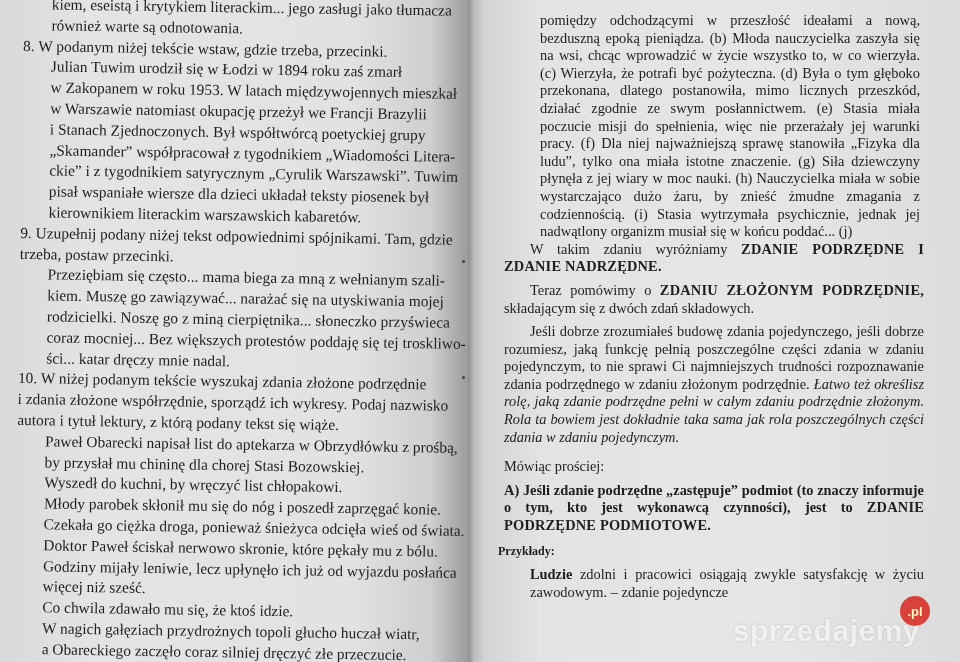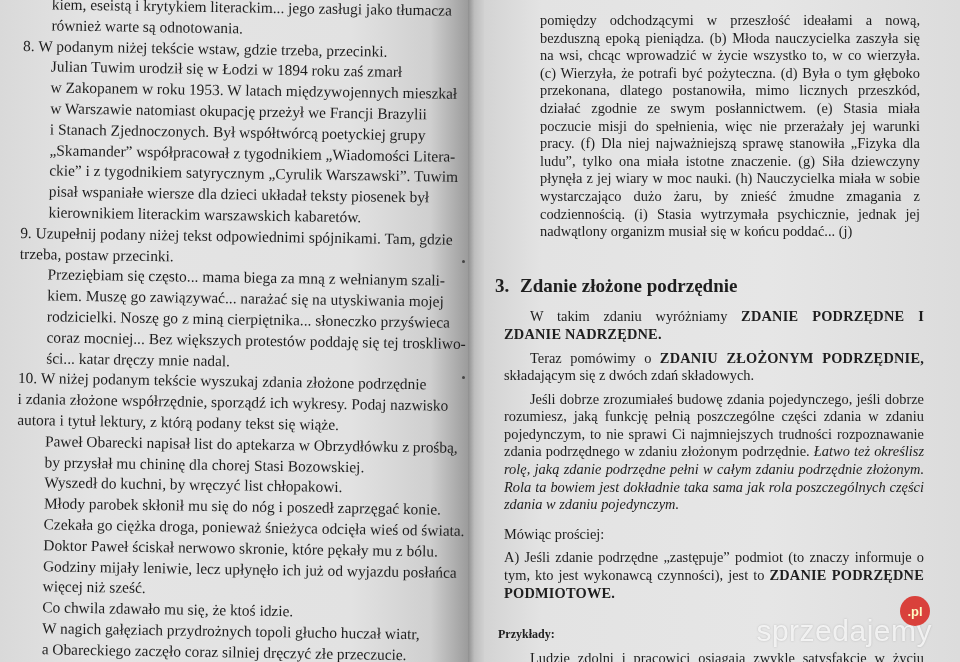--- a/index.html
+++ b/index.html
@@ -33,28 +33,28 @@
   }
   .line { white-space: nowrap; overflow: visible; }
   .ind1 { padding-left: 28px; }
   .ex-num { font-weight: normal; }
   .right-para { text-align: justify; }
   .section-title {
     font-weight: bold; font-size: 19px; margin: 36px 0 14px -9px;
   }
   .section-title .num { margin-right: 6px; }
   .p { margin: 0 0 6px 0; text-align: justify; text-indent: 26px; }
-  .b { font-weight: normal; }
+  .b { font-weight: bold; }
   .i { font-style: italic; }
   .caps { font-weight: bold; letter-spacing: 0.2px; }
-  .small-bold { font-weight: bold; font-size: 12px; margin: 24px 0 6px -6px; }
+  .small-bold { font-weight: bold; font-size: 12px; margin: 8px 0 6px -6px; }
   .example { padding-left: 26px; margin-bottom: 5px; text-align: justify; }
   .watermark {
-    position: absolute; right: 28px; bottom: 14px;
-    font-family: "Liberation Sans", "DejaVu Sans", sans-serif; font-weight: normal;
+    position: absolute; right: 40px; bottom: 14px;
+    font-family: "Liberation Sans", "DejaVu Sans", sans-serif; font-weight: bold;
     font-size: 30px; color: rgba(255,255,255,0.78); letter-spacing: 0.5px;
     text-shadow: 0 0 2px rgba(120,120,120,0.4);
   }
   .wm-badge {
     position: absolute; right: 30px; bottom: 36px; width: 30px; height: 30px;
     border-radius: 50%; background: #d9413b; color: #fef9c3;
     font-family: "Liberation Sans", "DejaVu Sans", sans-serif; font-weight: bold;
     font-size: 13px; display: flex; align-items: center; justify-content: center;
   }
   .dot { position: absolute; width: 3px; height: 3px; background: #444; border-radius: 50%; }
@@ -128,24 +128,20 @@
     <span class="dot" style="left:462px; top:260px;"></span>
     <span class="dot" style="left:462px; top:376px;"></span>
   </div>
 
   <div class="gutter"></div>
 
   <div class="page-right">
     <div class="right-content">
       <p class="right-para" style="margin:0 0 0 36px; width:380px;">pomiędzy odchodzącymi w przeszłość ideałami a nową, bezduszną epoką pieniądza. (b) Młoda nauczycielka zaszyła się na wsi, chcąc wprowadzić w życie wszystko to, w co wierzyła. (c) Wierzyła, że potrafi być pożyteczna. (d) Była o tym głęboko przekonana, dlatego postanowiła, mimo licznych przeszkód, działać zgodnie ze swym posłannictwem. (e) Stasia miała poczucie misji do spełnienia, więc nie przerażały jej warunki pracy. (f) Dla niej najważniejszą sprawę stanowiła „Fizyka dla ludu”, tylko ona miała istotne znaczenie. (g) Siła dziewczyny płynęła z jej wiary w moc nauki. (h) Nauczycielka miała w sobie wystarczająco dużo żaru, by znieść żmudne zmagania z codziennością. (i) Stasia wytrzymała psychicznie, jednak jej nadwątlony organizm musiał się w końcu poddać... (j)</p>
 
-      <div class="section-title">
-        <span class="num">3.</span>
-        <span>Zdanie złożone podrzędnie</span>
-      </div>
 
       <p class="p">
         <span>W takim zdaniu wyróżniamy </span><span class="caps">ZDANIE PODRZĘDNE I ZDANIE NADRZĘDNE.</span>
       </p>
       <p class="p">
         <span>Teraz pomówimy o </span><span class="caps">ZDANIU ZŁOŻONYM PODRZĘDNIE,</span><span> składającym się z dwóch zdań składowych.</span>
       </p>
       <p class="p">
         <span>Jeśli dobrze zrozumiałeś budowę zdania pojedynczego, jeśli dobrze rozumiesz, jaką funkcję pełnią poszczególne części zdania w zdaniu pojedynczym, to nie sprawi Ci najmniejszych trudności rozpoznawanie zdania podrzędnego w zdaniu złożonym podrzędnie. </span><span class="i">Łatwo też określisz rolę, jaką zdanie podrzędne pełni w całym zdaniu podrzędnie złożonym. Rola ta bowiem jest dokładnie taka sama jak rola poszczególnych części zdania w zdaniu pojedynczym.</span>
       </p>

